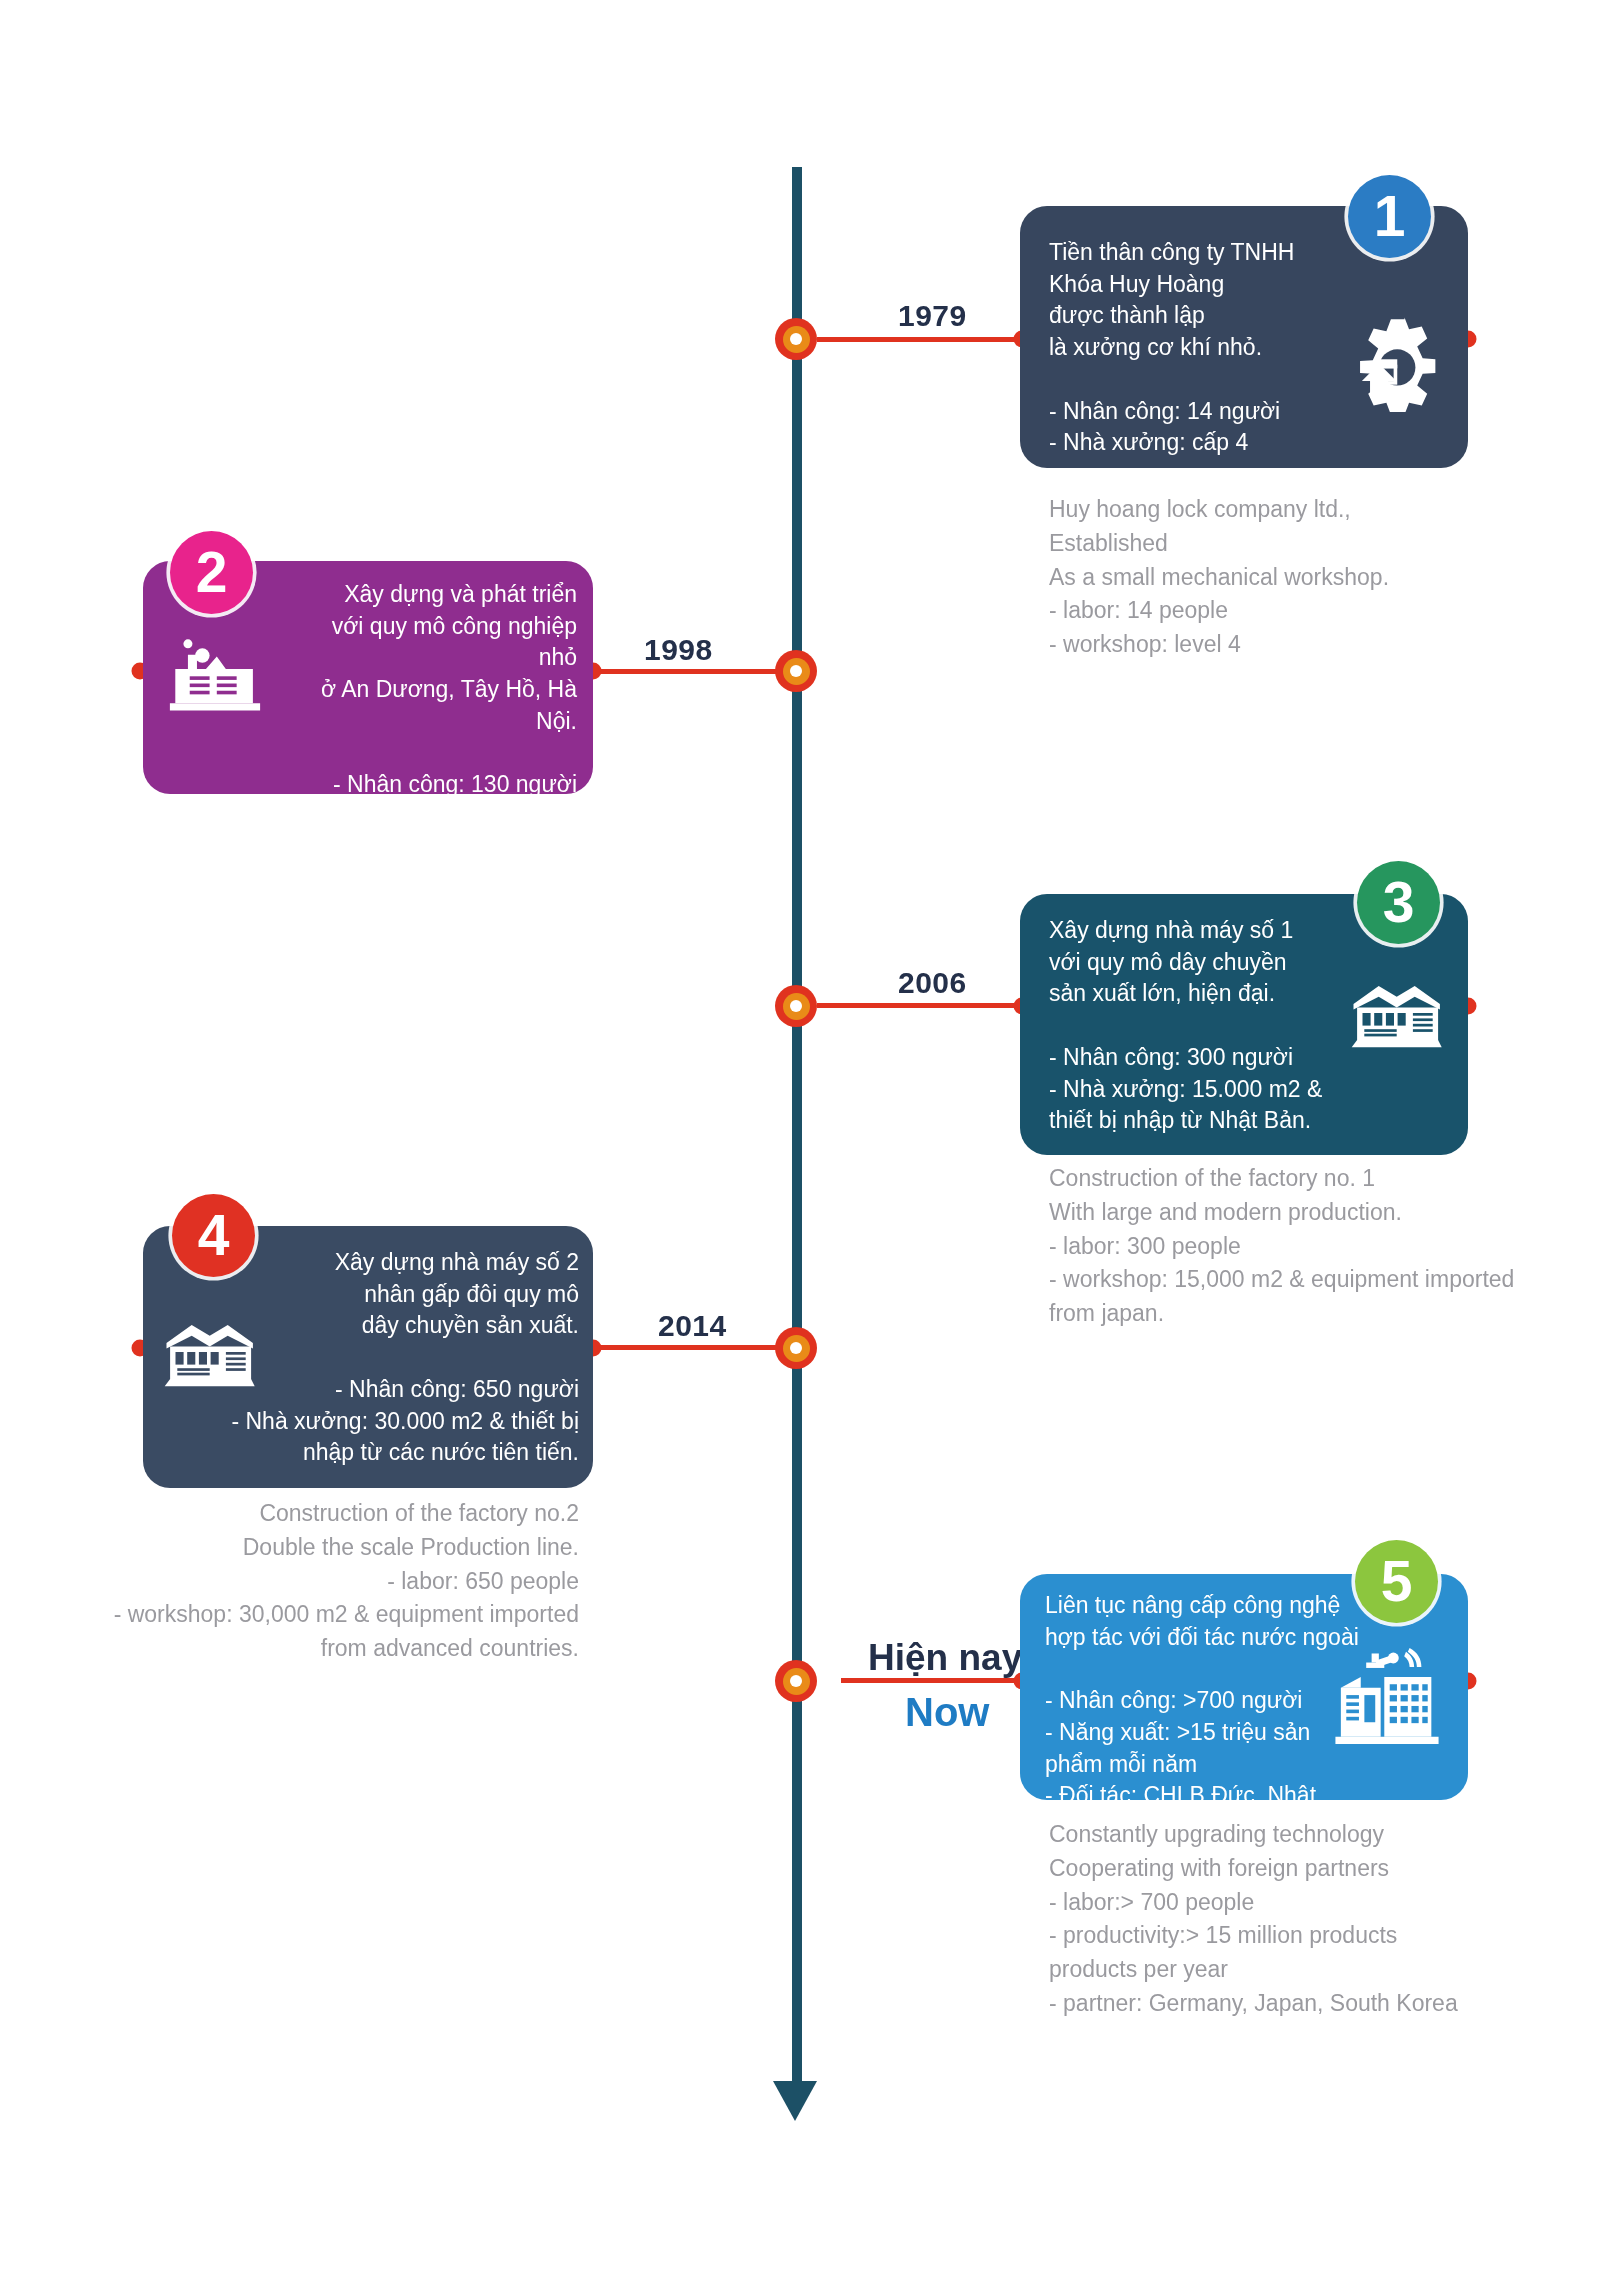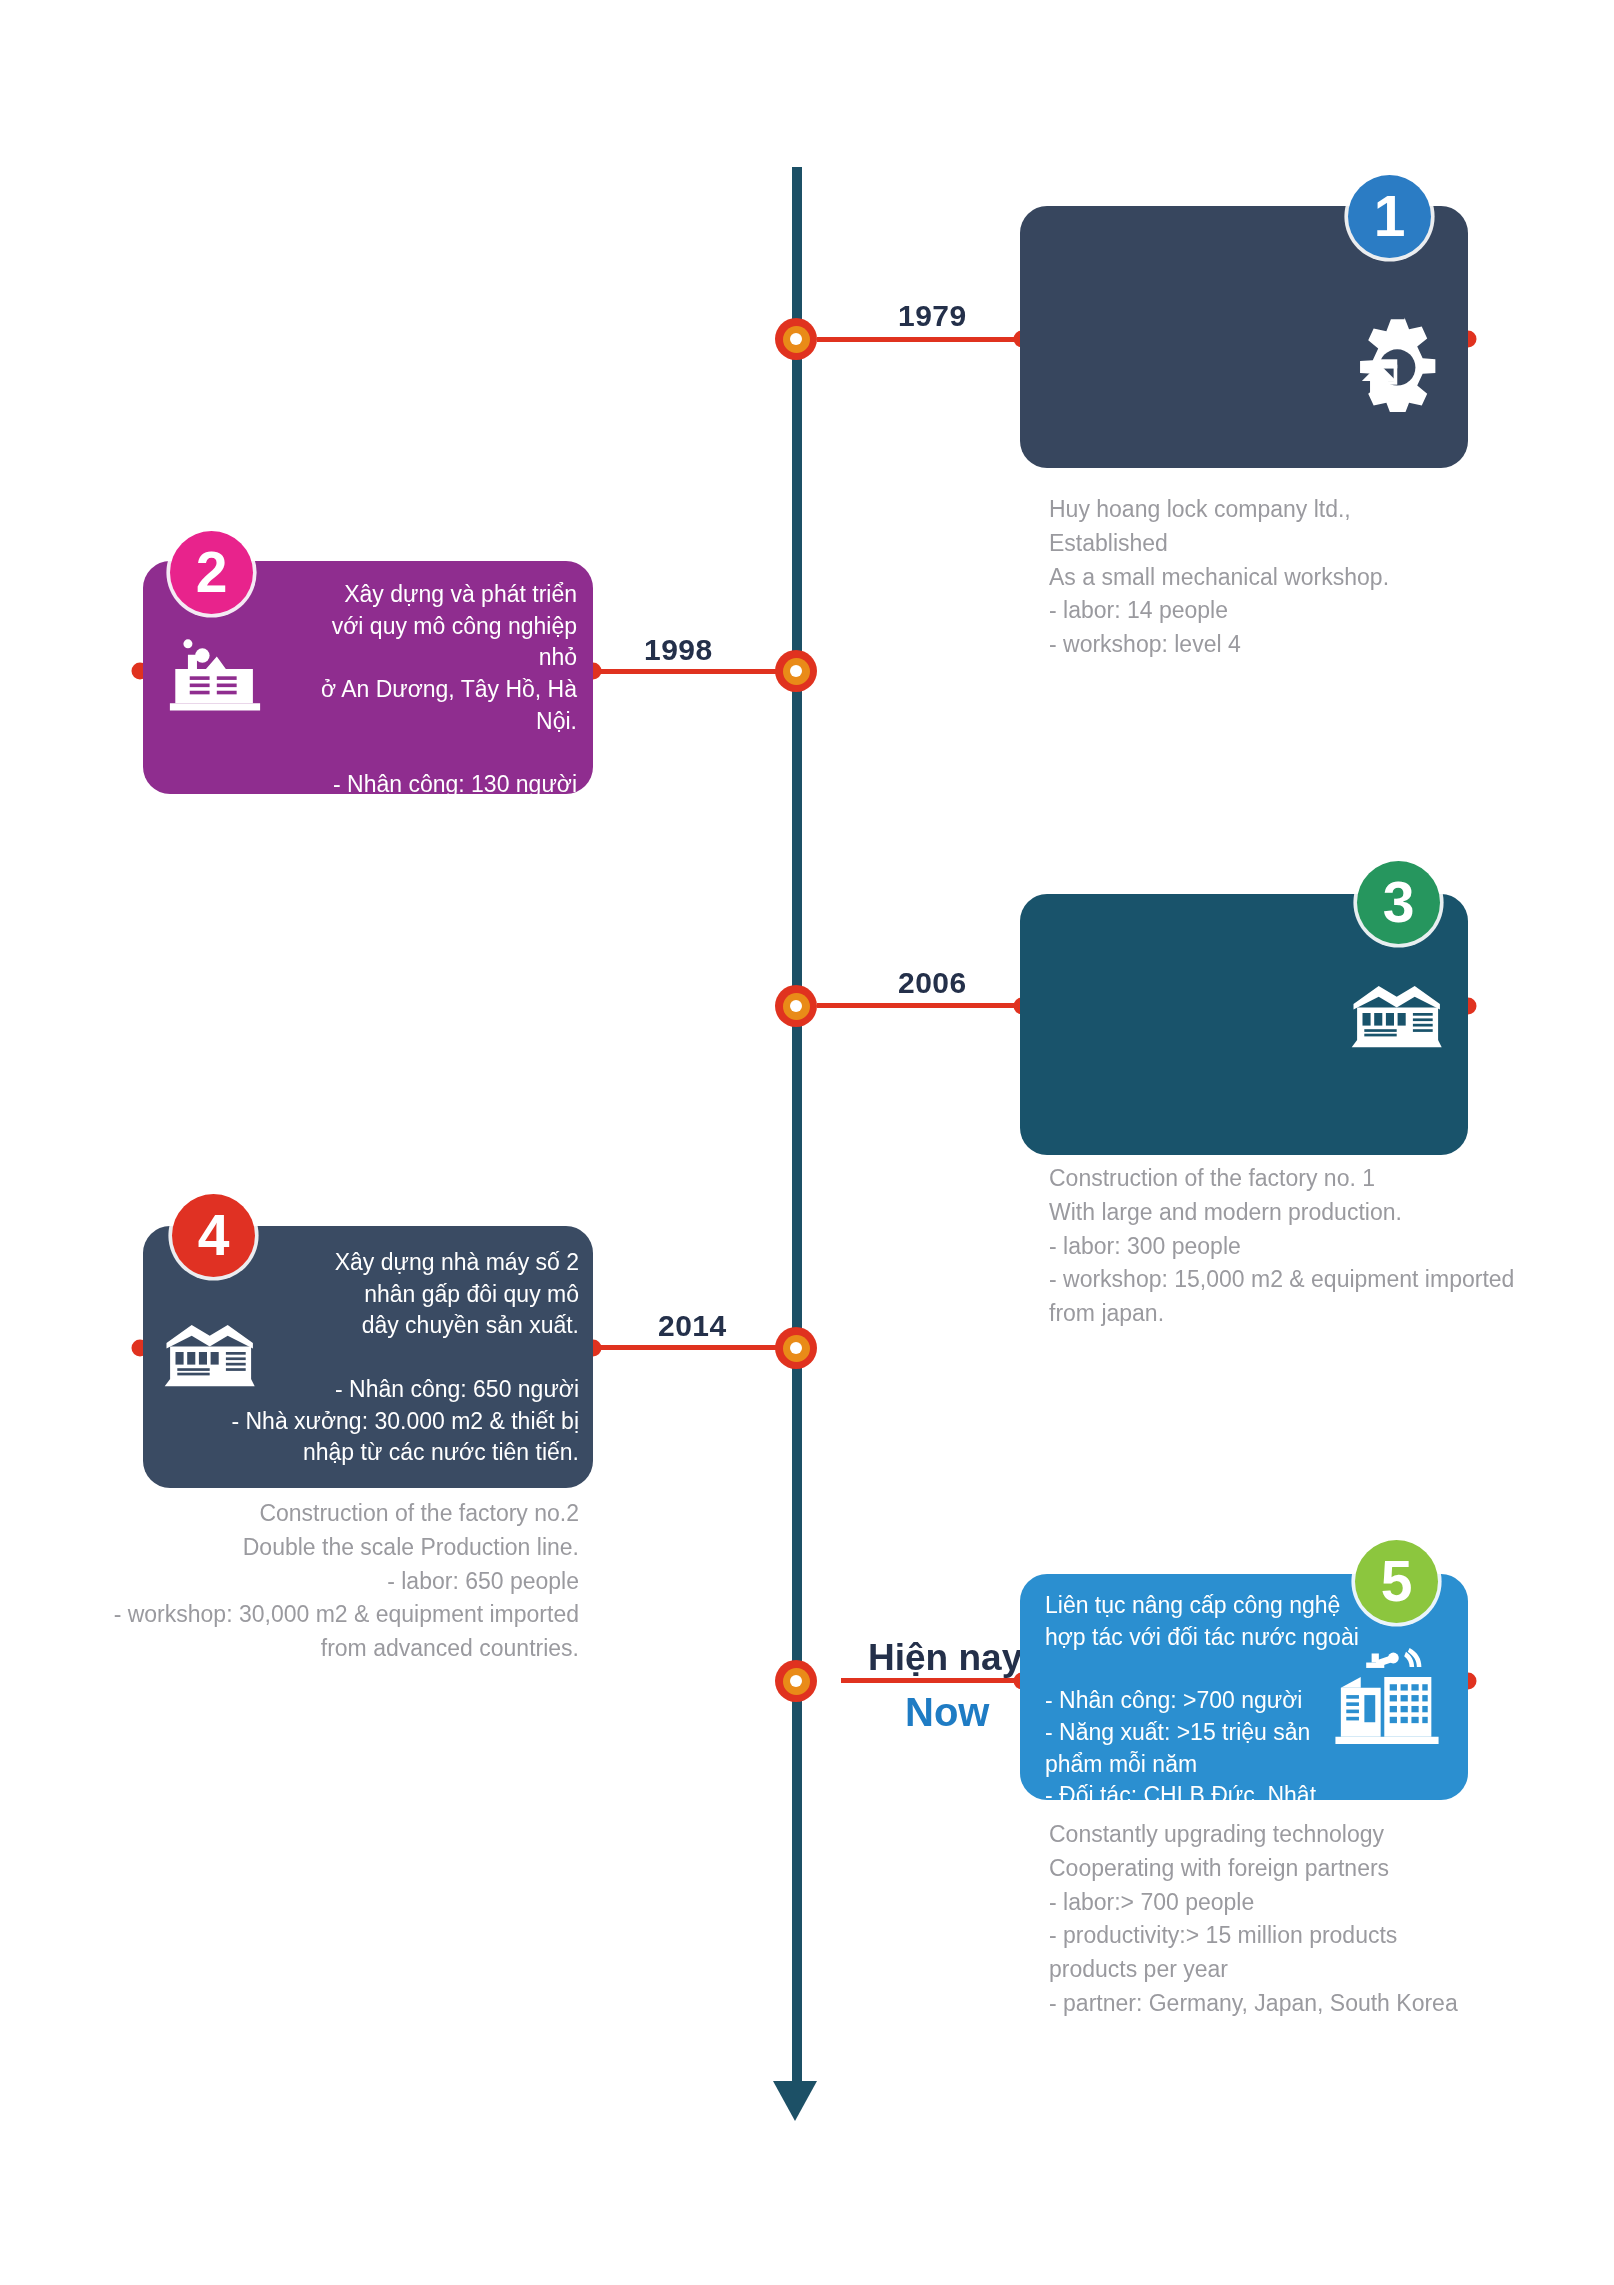--- a/index.html
+++ b/index.html
@@ -91,20 +91,27 @@
     <div class="ring2">
       <div class="core"></div>
     </div>
   </div>
   <div class="conn" style="left:817px;top:337px;width:205px;"></div>
   <div class="dot" style="left:1022px;top:339px;"></div>
   <div class="dot" style="left:1468px;top:339px;"></div>
   <div class="year" style="left:898px;top:299px;">1979</div>
 
   <div class="card" style="left:1020px;top:206px;width:448px;height:262px;background:#37465e;"></div>
+  <div class="card-text" style="left:1049px;top:237px;width:271px;">Tiền thân công ty TNHH
+Khóa Huy Hoàng
+được thành lập
+là xưởng cơ khí nhỏ.
+
+- Nhân công: 14 người
+- Nhà xưởng: cấp 4</div>
   <div class="badge" style="left:1348px;top:175px;background:#2b7cc4;">1</div>
   <div class="card-icon" style="left:1341px;top:312px;">
     <svg width="98" height="100" viewBox="0 0 108 110">
       <path fill="#ffffff" d="M70 6l5 13 14-3 6 13-11 9 6 13 14 1v15l-14 1-6 13 11 9-6 13-14-3-5 13H55l-5-13-14 3-6-13 11-9-6-13-14-1V54l14-1 6-13-11-9 6-13 14 3 5-13h15z"></path>
       <circle cx="62" cy="61" r="20" fill="#37465e"></circle>
       <path fill="#ffffff" d="M40 58h22v22H40z"></path>
       <path fill="#37465e" d="M44 62h14v14H44z"></path>
       <path fill="#ffffff" d="M23 76l19-19 19 19-9 0 0 18H32V76z"></path>
       <path fill="#ffffff" d="M38 52h24v10H38z"></path>
     </svg>
@@ -155,20 +162,27 @@
     <div class="ring2">
       <div class="core"></div>
     </div>
   </div>
   <div class="conn" style="left:817px;top:1003px;width:205px;"></div>
   <div class="dot" style="left:1022px;top:1006px;"></div>
   <div class="dot" style="left:1468px;top:1006px;"></div>
   <div class="year" style="left:898px;top:966px;text-align:right;">2006</div>
 
   <div class="card" style="left:1020px;top:894px;width:448px;height:261px;background:#19536b;"></div>
+  <div class="card-text" style="left:1049px;top:915px;width:299px;">Xây dựng nhà máy số 1
+với quy mô dây chuyền
+sản xuất lớn, hiện đại.
+
+- Nhân công: 300 người
+- Nhà xưởng: 15.000 m2 &amp;
+   thiết bị nhập từ Nhật Bản.</div>
   <div class="badge" style="left:1357px;top:861px;background:#26965e;">3</div>
   <div class="card-icon" style="left:1348px;top:977px;">
     <svg width="101" height="72" viewBox="0 0 112 80">
       <path fill="#ffffff" d="M6 30L34 10l20 12 20-12 28 20v6L74 22 54 34 34 22 6 36z"></path>
       <path fill="#ffffff" d="M10 34h90v36H10z"></path>
       <path fill="#ffffff" d="M10 70l-6 8h100l-4-8z"></path>
       <g fill="#19536b">
         <rect x="16" y="40" width="9" height="14"></rect>
           <rect x="29" y="40" width="9" height="14"></rect>
         <rect x="42" y="40" width="9" height="14"></rect>

